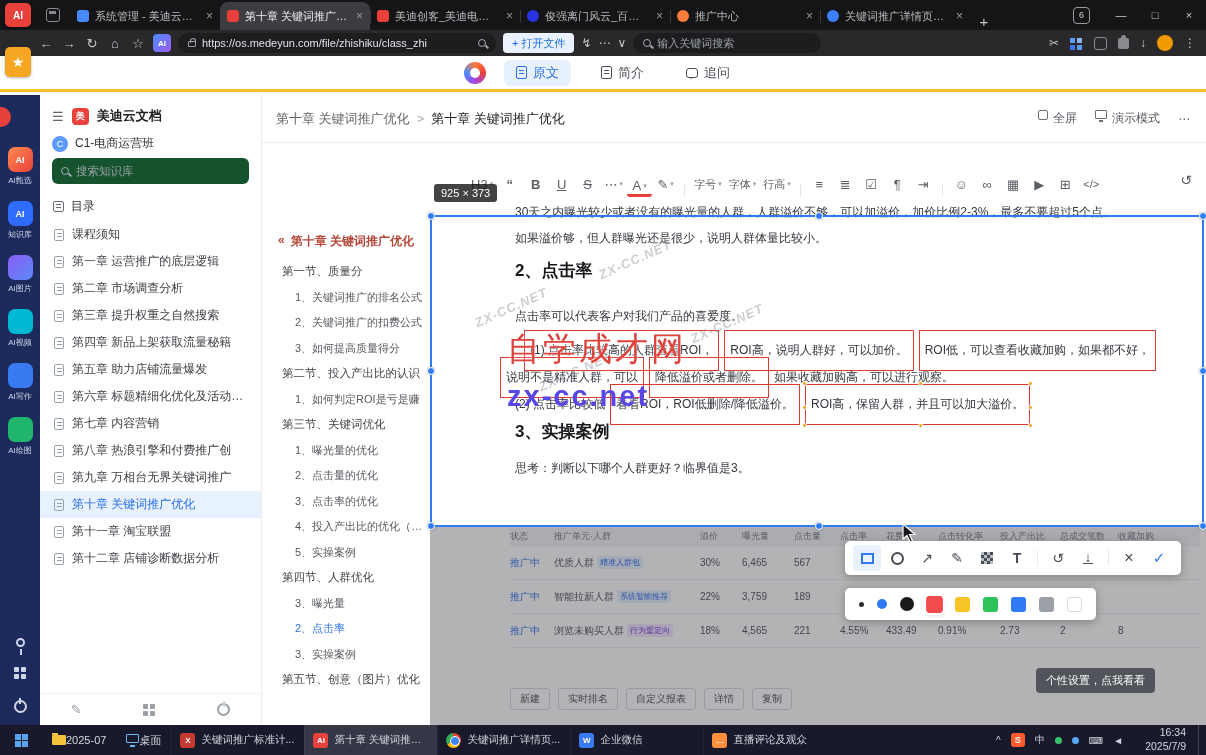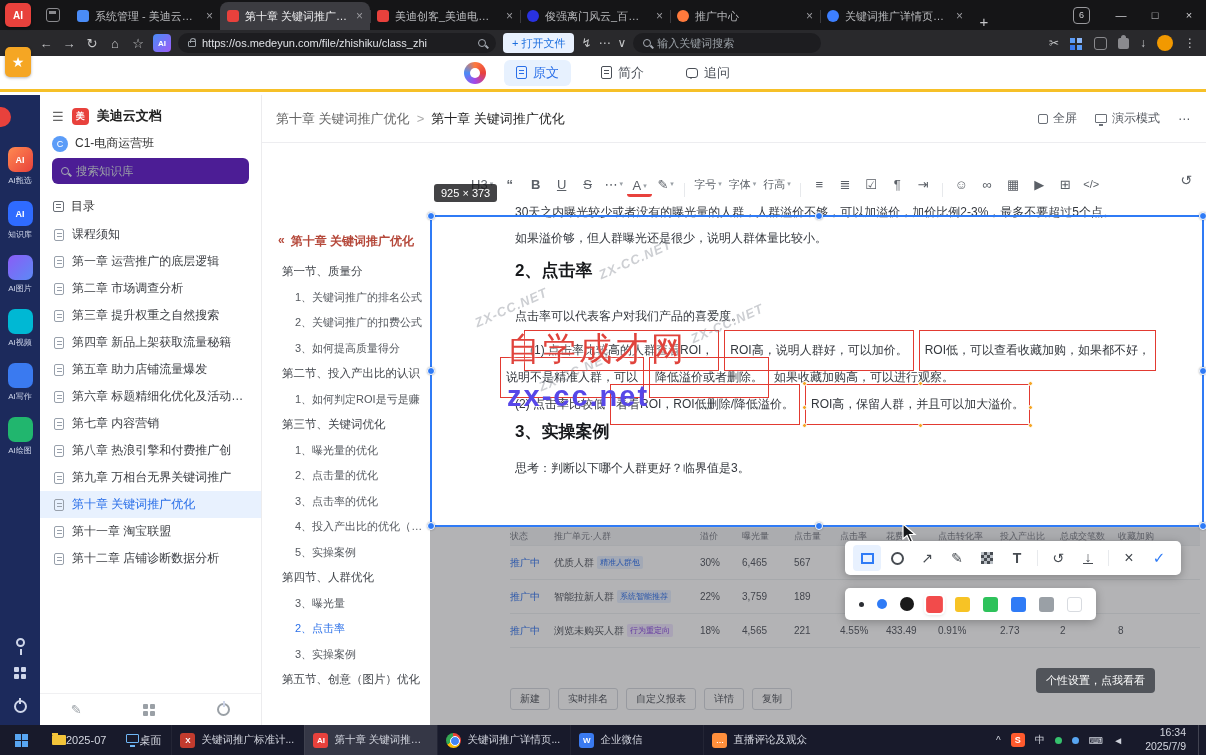--- a/index.html
+++ b/index.html
@@ -82,36 +82,36 @@
 .ic-power{width:13px;height:13px;border:2px solid #cfd6ea;border-radius:50%;position:relative}
 .ic-power:after{content:"";position:absolute;left:3.5px;top:-4px;width:2px;height:6px;background:#cfd6ea}
 
 
 .sidebar{position:absolute;left:40px;top:95px;width:222px;height:630px;background:#fff;border-right:1px solid #ececee;z-index:9}
 .sbhead{display:flex;align-items:center;gap:8px;padding:12px 12px 8px;font-size:13px;color:#222;font-weight:bold}
 .sbmenu{color:#666;font-size:13px;font-weight:normal}
 .brandbadge{width:17px;height:17px;border-radius:4px;background:#e8413c;color:#fff;font-size:9px;font-weight:bold;display:flex;align-items:center;justify-content:center}
 .sbclass{display:flex;align-items:center;gap:7px;margin:2px 12px 6px;font-size:12px;color:#333}
 .cbadge{width:16px;height:16px;border-radius:50%;background:#5b9cf8;color:#fff;font-size:9px;display:flex;align-items:center;justify-content:center}
-.sbsearch{margin:4px 12px 8px;height:26px;background:#4c1d95;border-radius:6px;display:flex;align-items:center;gap:7px;padding:0 9px;color:#9aa0a6;font-size:11.5px}
+.sbsearch{margin:4px 12px 8px;height:26px;background:#14532d;border-radius:6px;display:flex;align-items:center;gap:7px;padding:0 9px;color:#9aa0a6;font-size:11.5px}
 .sbdir{display:flex;align-items:center;gap:7px;padding:6px 13px 6px;color:#333;font-size:12px}
 .ic-dir{width:11px;height:11px;border:1.5px solid #6a6f77;border-radius:2px;position:relative}
 .ic-dir:before{content:"";position:absolute;left:1.5px;top:2px;width:5px;height:1px;background:#6a6f77;box-shadow:0 3px 0 #6a6f77}
 .sbitem{height:27px;display:flex;align-items:center;gap:8px;padding:0 10px 0 14px;font-size:12px;color:#3c3f44;cursor:default}
 .sbitem .lbl{white-space:nowrap;overflow:hidden;text-overflow:ellipsis}
 .sbitem.active{background:#e8f1fe;color:#2a6fe8}
 .docsheet{width:10px;height:12px;border:1px solid #98a0ab;border-radius:2px;position:relative;flex:none}
 .docsheet:before{content:"";position:absolute;left:2px;top:3px;width:5px;height:1px;background:#98a0ab;box-shadow:0 3px 0 #98a0ab}
 .sbfoot{position:absolute;left:0;bottom:0;width:100%;height:32px;border-top:1px solid #f0f0f2;display:flex;align-items:center;justify-content:space-around;color:#9aa0a6;font-size:13px}
 
 
 .crumbbar{position:absolute;left:262px;top:95px;width:944px;height:48px;background:#fff;border-bottom:1px solid #ededf0;display:flex;align-items:center;padding:0 16px 0 14px;font-size:13px;z-index:9}
 .crumb1{color:#666}.crumbsep{color:#aaa;margin:0 7px}.crumb2{color:#222}
 .crumbright{margin-left:auto;display:flex;align-items:center;gap:18px;color:#565a61;font-size:12px}
-.crumbbtn{display:flex;align-items:center;gap:5px}
+.crumbbtn{display:flex;gap:5px}
 .ic-fs{width:10px;height:10px;border:1.5px solid #6a6f77;border-radius:2px}
 .ic-present{width:12px;height:9px;border:1.5px solid #6a6f77;border-radius:1px;position:relative}
 .ic-present:after{content:"";position:absolute;left:3px;bottom:-4px;width:4px;height:2px;background:#6a6f77}
 
 
 .toc{position:absolute;left:262px;top:143px;width:168px;height:582px;background:#fff;padding-top:90px;z-index:8}
 .toctitle{display:flex;gap:6px;padding:0 4px 9px 16px;font-size:12px;font-weight:bold;color:#b5483a;white-space:nowrap;overflow:hidden}
 .tocitem{height:25.5px;line-height:25.5px;font-size:11.5px;color:#41454b;padding-left:20px;white-space:nowrap;overflow:hidden;text-overflow:ellipsis;cursor:default}
 .tocitem.lv2{padding-left:33px;color:#55595f;font-size:11px}
 .tocitem.active{color:#2a6fe8}

